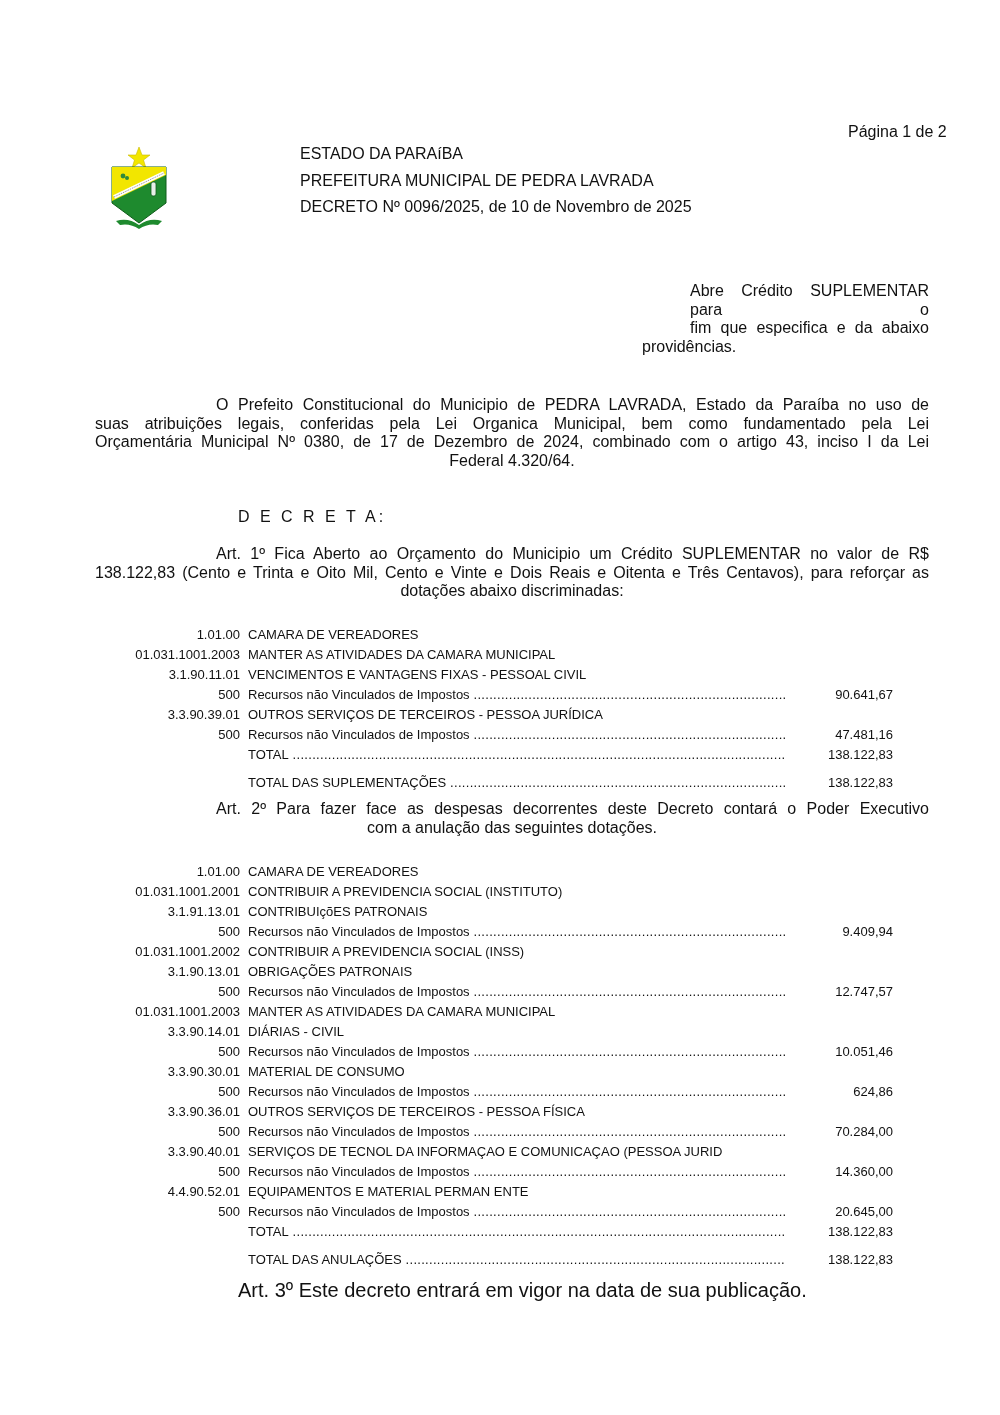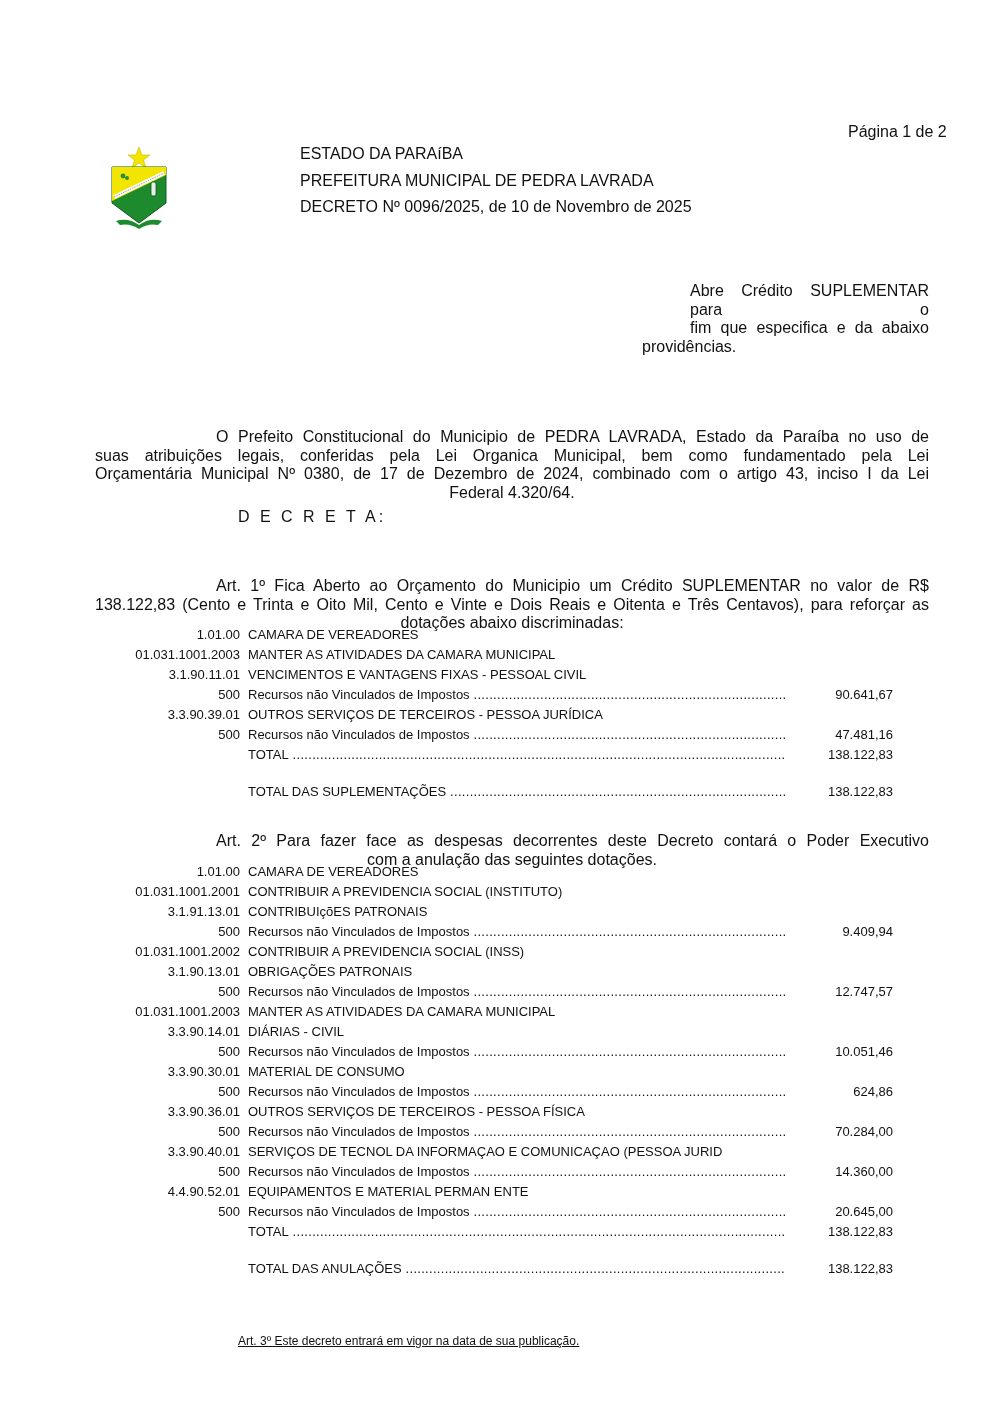--- a/index.html
+++ b/index.html
@@ -24,32 +24,32 @@
     }
     .summary {
       position: absolute; left: 642px; top: 282px; width: 287px;
       font-size: 16px; line-height: 18.5px; text-align: justify;
       text-align-last: left;
     }
     .summary .jline { display: block; text-align: justify; text-align-last: justify; margin-left: 48px; }
     .summary .lline { display: block; text-align: right; }
     .para {
       position: absolute; left: 95px; width: 834px;
-      font-size: 16px; line-height: 18.5px; margin-top: 32px;
+      font-size: 16px; line-height: 18.5px;
     }
     .para .jline { display: block; text-align: justify; text-align-last: justify; }
     .para .lline { display: block; text-align: center; }
     .indent { padding-left: 121px; }
     .decreta {
       position: absolute; left: 238px; top: 508px;
       font-size: 16px; letter-spacing: 3px;
     }
     .art3 {
-      position: absolute; left: 238px; top: 1332px;
-      font-size: 12px; line-height: 19px; text-decoration: underline;
+      position: absolute; left: 238px; top: 1281px;
+      font-size: 20px; line-height: 19px;
     }
     
     .tbl { position: absolute; left: 0; width: 1000px; font-size: 13px; }
     .row { position: relative; height: 20px; line-height: 20px; white-space: nowrap; }
     .row .code {
       position: absolute; right: 760px; 
       text-align: left;
     }
     .row .desc { position: absolute; left: 248px; }
     .row .lead {
@@ -57,21 +57,21 @@
       white-space: nowrap;
     }
     .row .lead::after {
       content: " ........................................................................................................................................................................................................................................................";
       letter-spacing: 0.3px;
     }
     .row .val {
       position: absolute; right: 107px; 
       text-align: left;
     }
-    .row.gap { margin-top: 17px; }
+    .row.gap { margin-top: 8px; }
   </style>
 </head>
 <body>
 
 <div class="page-num">Página 1 de 2</div>
 
 <div class="crest">
   <svg width="62" height="86" viewBox="0 0 62 86" xmlns="http://www.w3.org/2000/svg">
     <polygon points="31,2 34,10 42,10 35.5,15 38,23 31,18 24,23 26.5,15 20,10 28,10" fill="#f2e600" stroke="#c9b800" stroke-width="0.6"></polygon>
     <path d="M4,22 L58,22 L58,58 L31,78 L4,58 Z" fill="#1e8a2e" stroke="#0f5c1a" stroke-width="1"></path>

